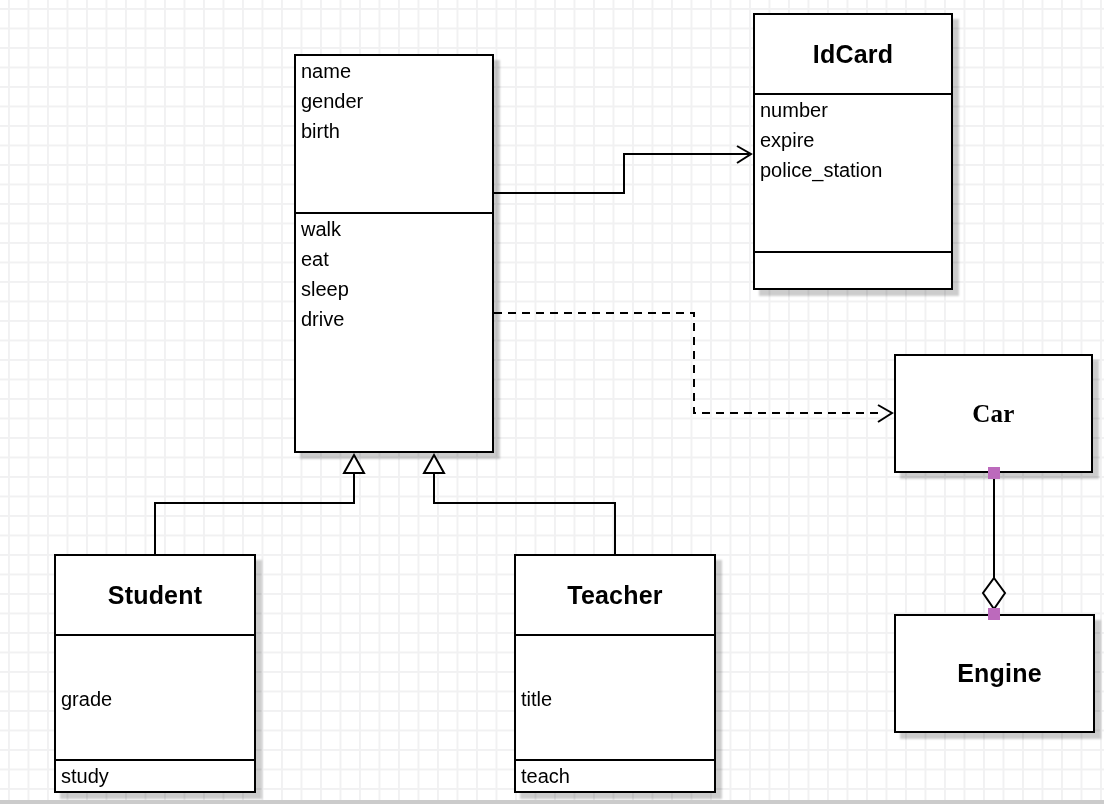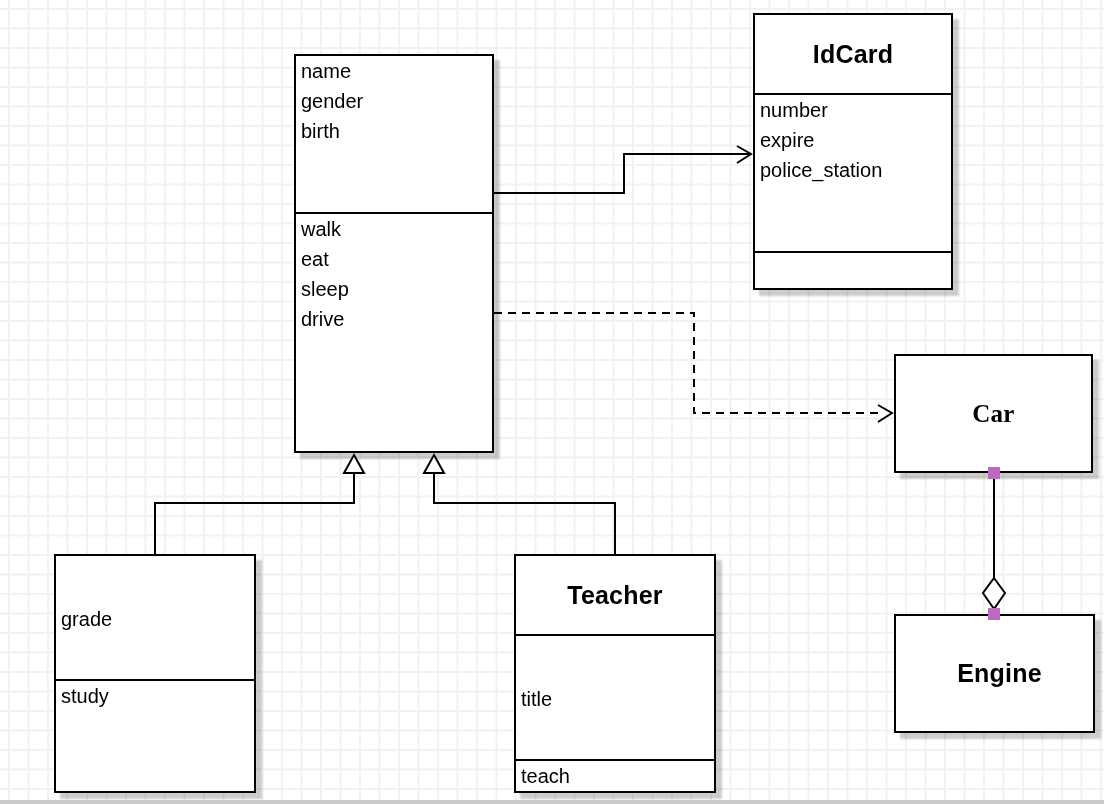--- a/index.html
+++ b/index.html
@@ -90,20 +90,21 @@
 
   <div class="uml-class" id="cls-car">
     <div class="uml-title fill">Car</div>
   </div>
 
   <div class="uml-class" id="cls-engine">
     <div class="uml-title fill">Engine</div>
   </div>
 
   <div class="uml-class" id="cls-student">
+    <div class="uml-title h78">Student</div>
     <div class="uml-section h77">
       <div>grade</div>
     </div>
     <div class="uml-section fill">
       <div>study</div>
     </div>
   </div>
 
   <div class="uml-class" id="cls-teacher">
     <div class="uml-title h78">Teacher</div>

